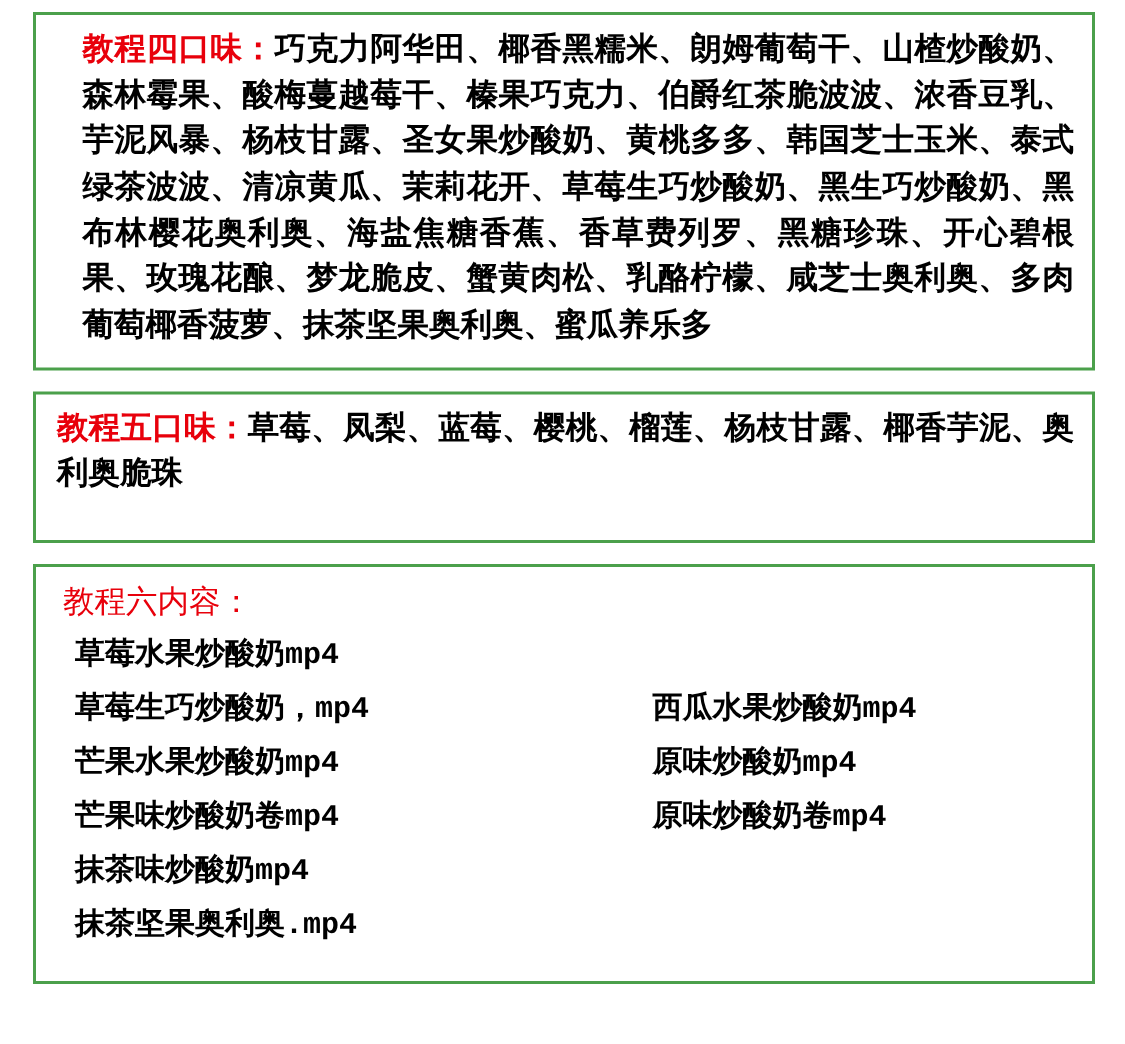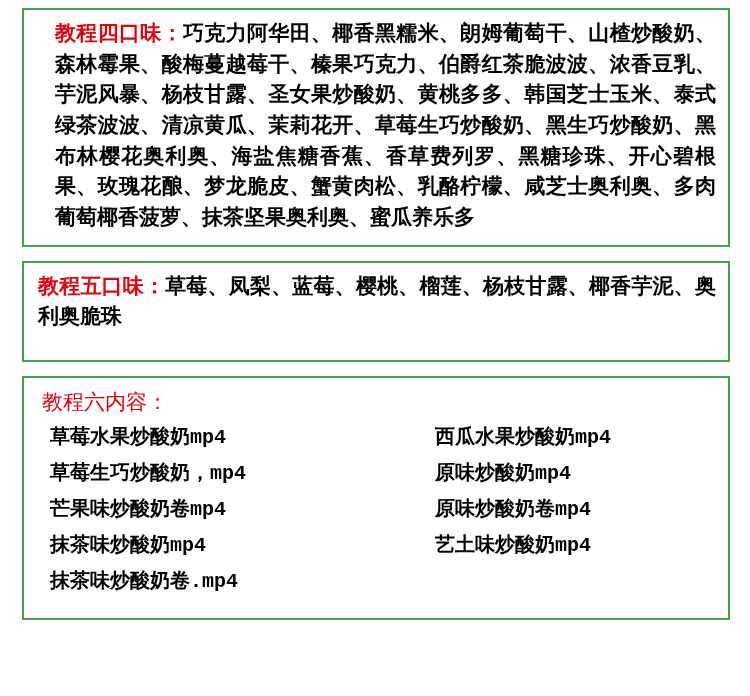--- a/index.html
+++ b/index.html
@@ -62,20 +62,21 @@
     display: flex;
     gap: 0px;
     padding-left: 12px;
   }
   .col {
     flex: 0 0 50%;
     box-sizing: border-box;
   }
   .col.right {
     padding-left: 52px;
+    margin-top: 36px;
   }
   .item {
     font-size: 20px;
     font-weight: bold;
     line-height: 1.0;
     margin-bottom: 16px;
     white-space: nowrap;
     font-family: Liberation Mono, monospace;
   }
   .item:last-child {
@@ -98,26 +99,26 @@
       <p><span class="heading-inline">教程五口味：</span><span>草莓、凤梨、蓝莓、樱桃、榴莲、杨枝甘露、椰香芋泥、奥利奥脆珠</span></p>
     </div>
   </div>
 
   <div class="panel panel-6">
     <div class="heading">教程六内容：</div>
     <div class="two-col">
       <div class="col left">
         <div class="item">草莓水果炒酸奶mp4</div>
         <div class="item">草莓生巧炒酸奶，mp4</div>
+        <div class="item">芒果水果炒酸奶mp4</div>
         <div class="item">芒果味炒酸奶卷mp4</div>
         <div class="item">抹茶味炒酸奶mp4</div>
-        <div class="item">抹茶味炒酸奶卷.mp4</div>
+        <div class="item">抹茶坚果奥利奥.mp4</div>
       </div>
       <div class="col right">
         <div class="item">西瓜水果炒酸奶mp4</div>
         <div class="item">原味炒酸奶mp4</div>
         <div class="item">原味炒酸奶卷mp4</div>
-        <div class="item">艺土味炒酸奶mp4</div>
       </div>
     </div>
   </div>
 
 </div>
 
 </body></html>

